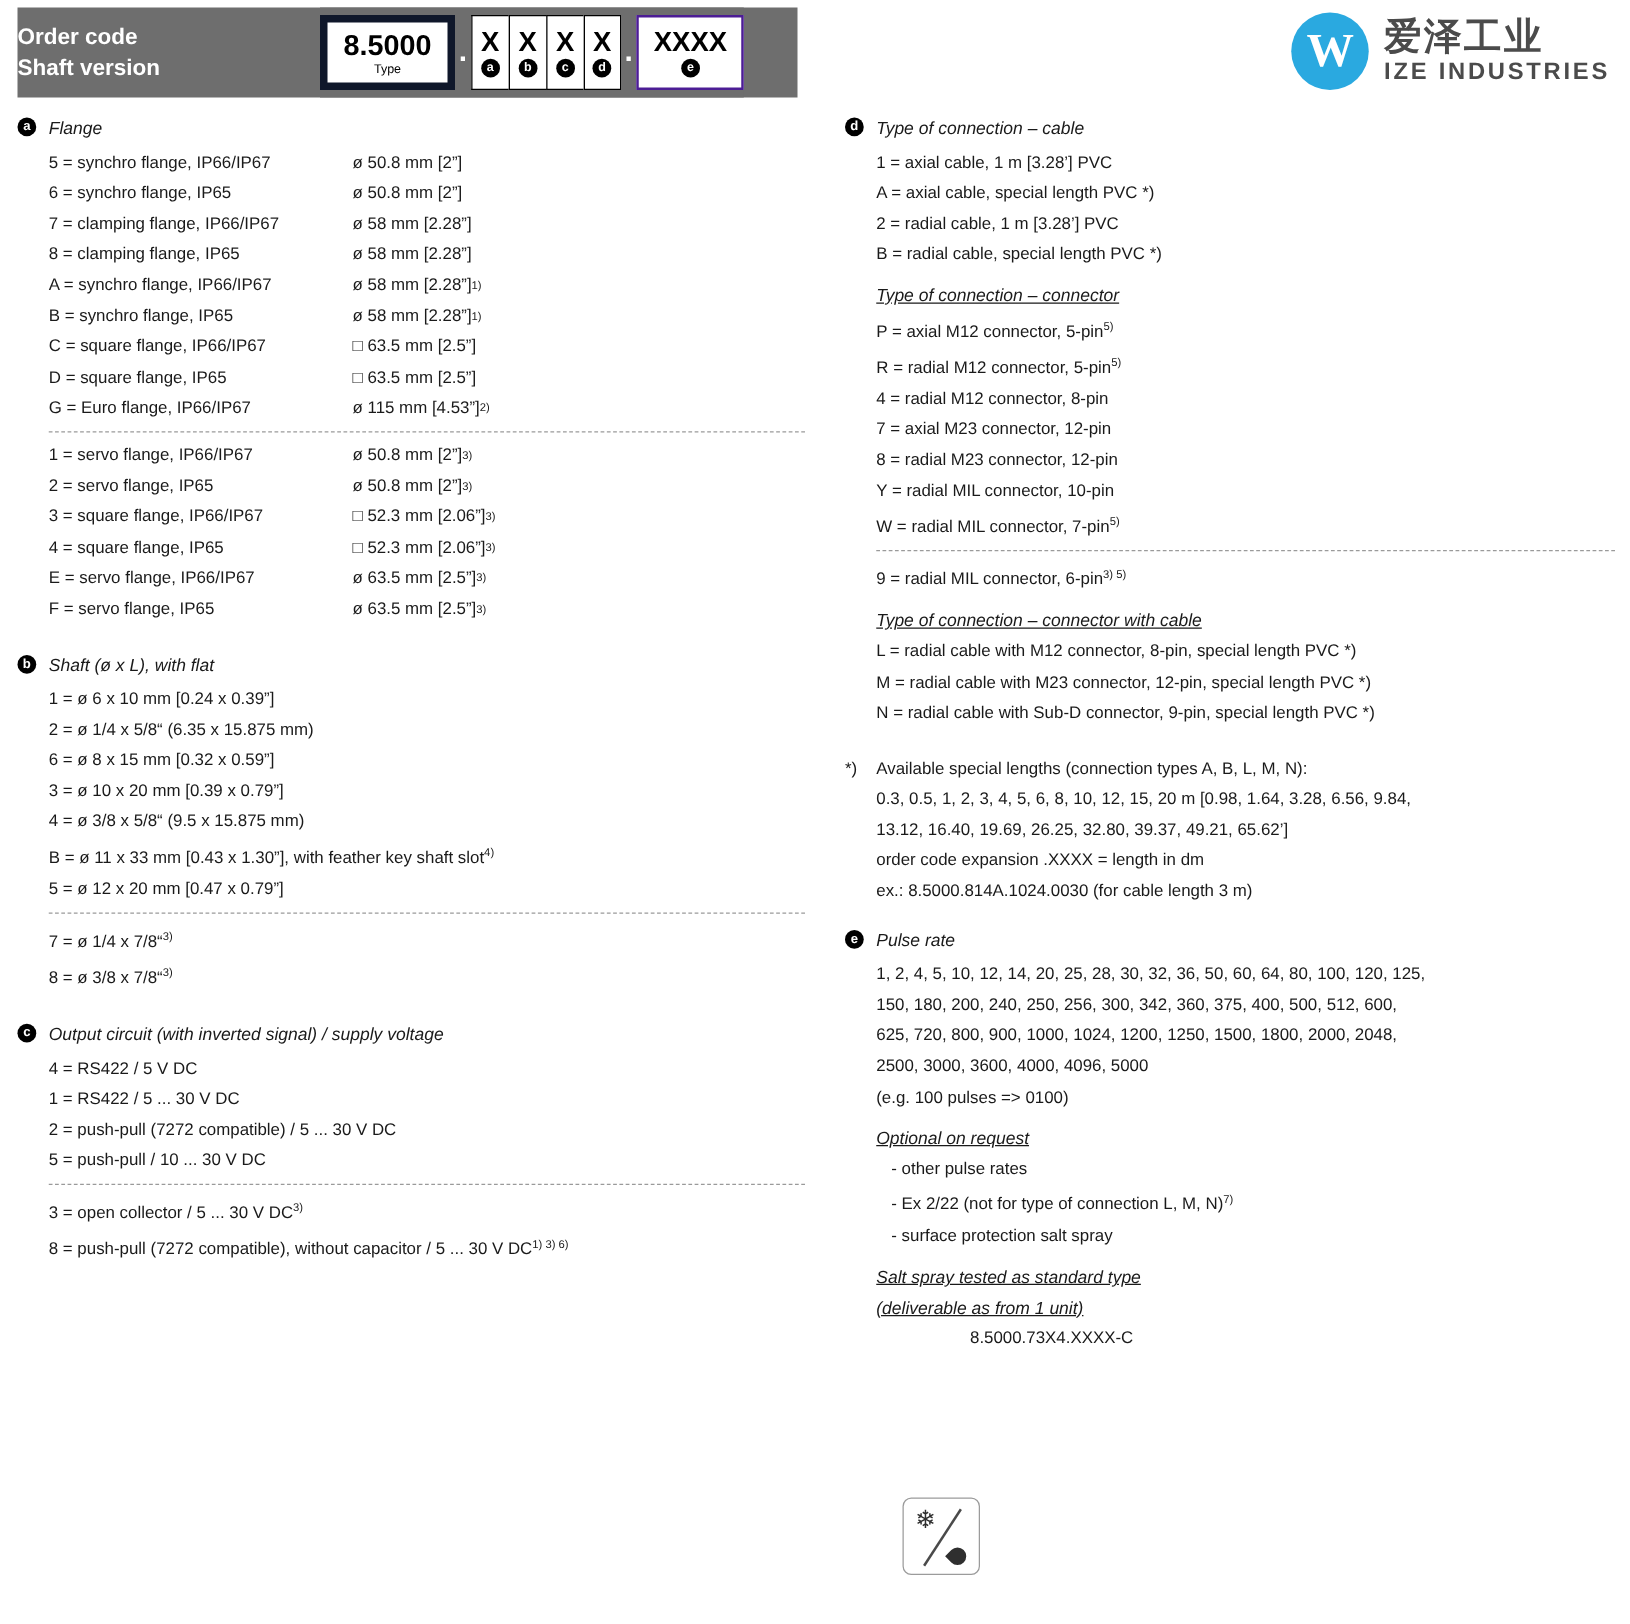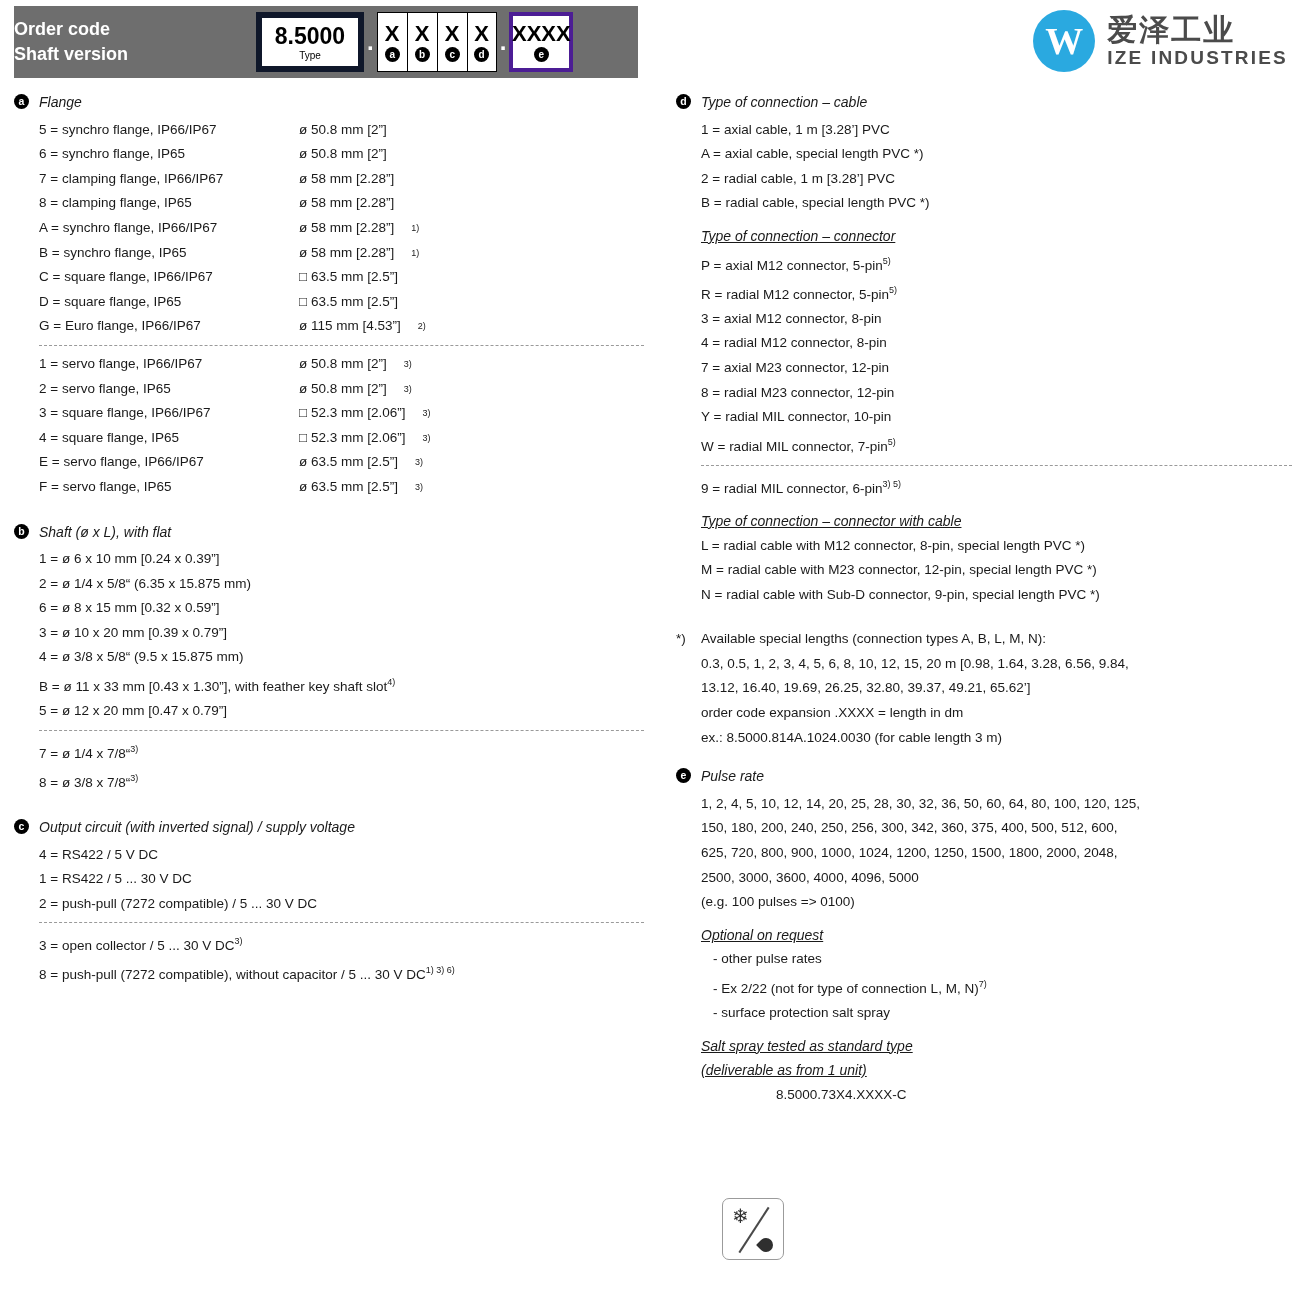--- a/index.html
+++ b/index.html
@@ -65,22 +65,22 @@
   }
   .xcell:last-child { border-right: 1px solid #000; }
   .xcell .x { font-size: 22px; font-weight:bold; color:#000; line-height:22px; }
   .xcell .tag {
     width: 15px; height: 15px; border-radius: 50%;
     background: #000; color:#fff; font-size:10px; font-weight:bold;
     display:flex; align-items:center; justify-content:center;
     margin-top: 2px;
   }
   .ecell {
-    background:#ffffff; border:4px solid #4c1d95;
-    width: 64px; margin:6px 0;
+    background:#ffffff; border:2px solid #4c1d95;
+    width: 86px; margin:6px 0;
     display:flex; flex-direction:column; align-items:center; justify-content:center;
   }
   .ecell .x { font-size:22px; font-weight:bold; color:#000; line-height:22px;}
   .ecell .tag {
     width:15px;height:15px;border-radius:50%;background:#000;color:#fff;
     font-size:10px;font-weight:bold;display:flex;align-items:center;justify-content:center;margin-top:2px;
   }
 
   
   .logo-wrap {
@@ -116,21 +116,21 @@
   .bullet {
     width: 15px; height: 15px; border-radius: 50%;
     background:#000; color:#fff; font-size: 10.5px; font-weight:bold;
     display:flex; align-items:center; justify-content:center;
     margin-top: 4px; margin-right: 10px;
     flex: 0 0 auto;
   }
   .sec-title { font-style: italic; font-size: 14px; }
   .sub-title { font-style: italic; font-size: 14px; padding-left: 25px; text-decoration: underline; }
 
-  .row { display:flex; padding-left: 25px; white-space: nowrap; gap: 17px; }
+  .row { display:flex; padding-left: 25px; white-space: nowrap; }
   .row .k { width: 243px; }
   .row .v { }
   .rowfull { padding-left: 25px; white-space: nowrap; }
   sup { font-size: 9px; vertical-align: super; }
 
   .dashed {
     border-top: 1px dashed #9a9a9a;
     margin: 6px 0 6px 25px;
     height: 0;
   }
@@ -332,20 +332,21 @@
   <div class="gap"></div>
 
   <div class="section">
     <div class="sec-head">
       <div class="bullet">c</div>
       <div class="sec-title">Output circuit (with inverted signal) / supply voltage</div>
     </div>
     <div class="rowfull">4 = RS422 / 5 V DC</div>
     <div class="rowfull">1 = RS422 / 5 ... 30 V DC</div>
     <div class="rowfull">2 = push-pull (7272 compatible) / 5 ... 30 V DC</div>
+    <div class="rowfull">5 = push-pull / 10 ... 30 V DC</div>
 
     <div class="dashed"></div>
 
     <div class="rowfull">
       <span>3 = open collector / 5 ... 30 V DC</span><sup>3)</sup>
     </div>
     <div class="rowfull">
       <span>8 = push-pull (7272 compatible), without capacitor / 5 ... 30 V DC</span><sup>1) 3) 6)</sup>
     </div>
   </div>
@@ -365,21 +366,20 @@
 
     <div class="gap-s"></div>
     <div class="sub-title">Type of connection – connector</div>
 
     <div class="rowfull">
       <span>P = axial M12 connector, 5-pin</span><sup>5)</sup>
     </div>
     <div class="rowfull">
       <span>R = radial M12 connector, 5-pin</span><sup>5)</sup>
     </div>
-    <div class="rowfull">3 = axial M12 connector, 8-pin</div>
     <div class="rowfull">4 = radial M12 connector, 8-pin</div>
     <div class="rowfull">7 = axial M23 connector, 12-pin</div>
     <div class="rowfull">8 = radial M23 connector, 12-pin</div>
     <div class="rowfull">Y = radial MIL connector, 10-pin</div>
     <div class="rowfull">
       <span>W = radial MIL connector, 7-pin</span><sup>5)</sup>
     </div>
 
     <div class="dashed"></div>
 

